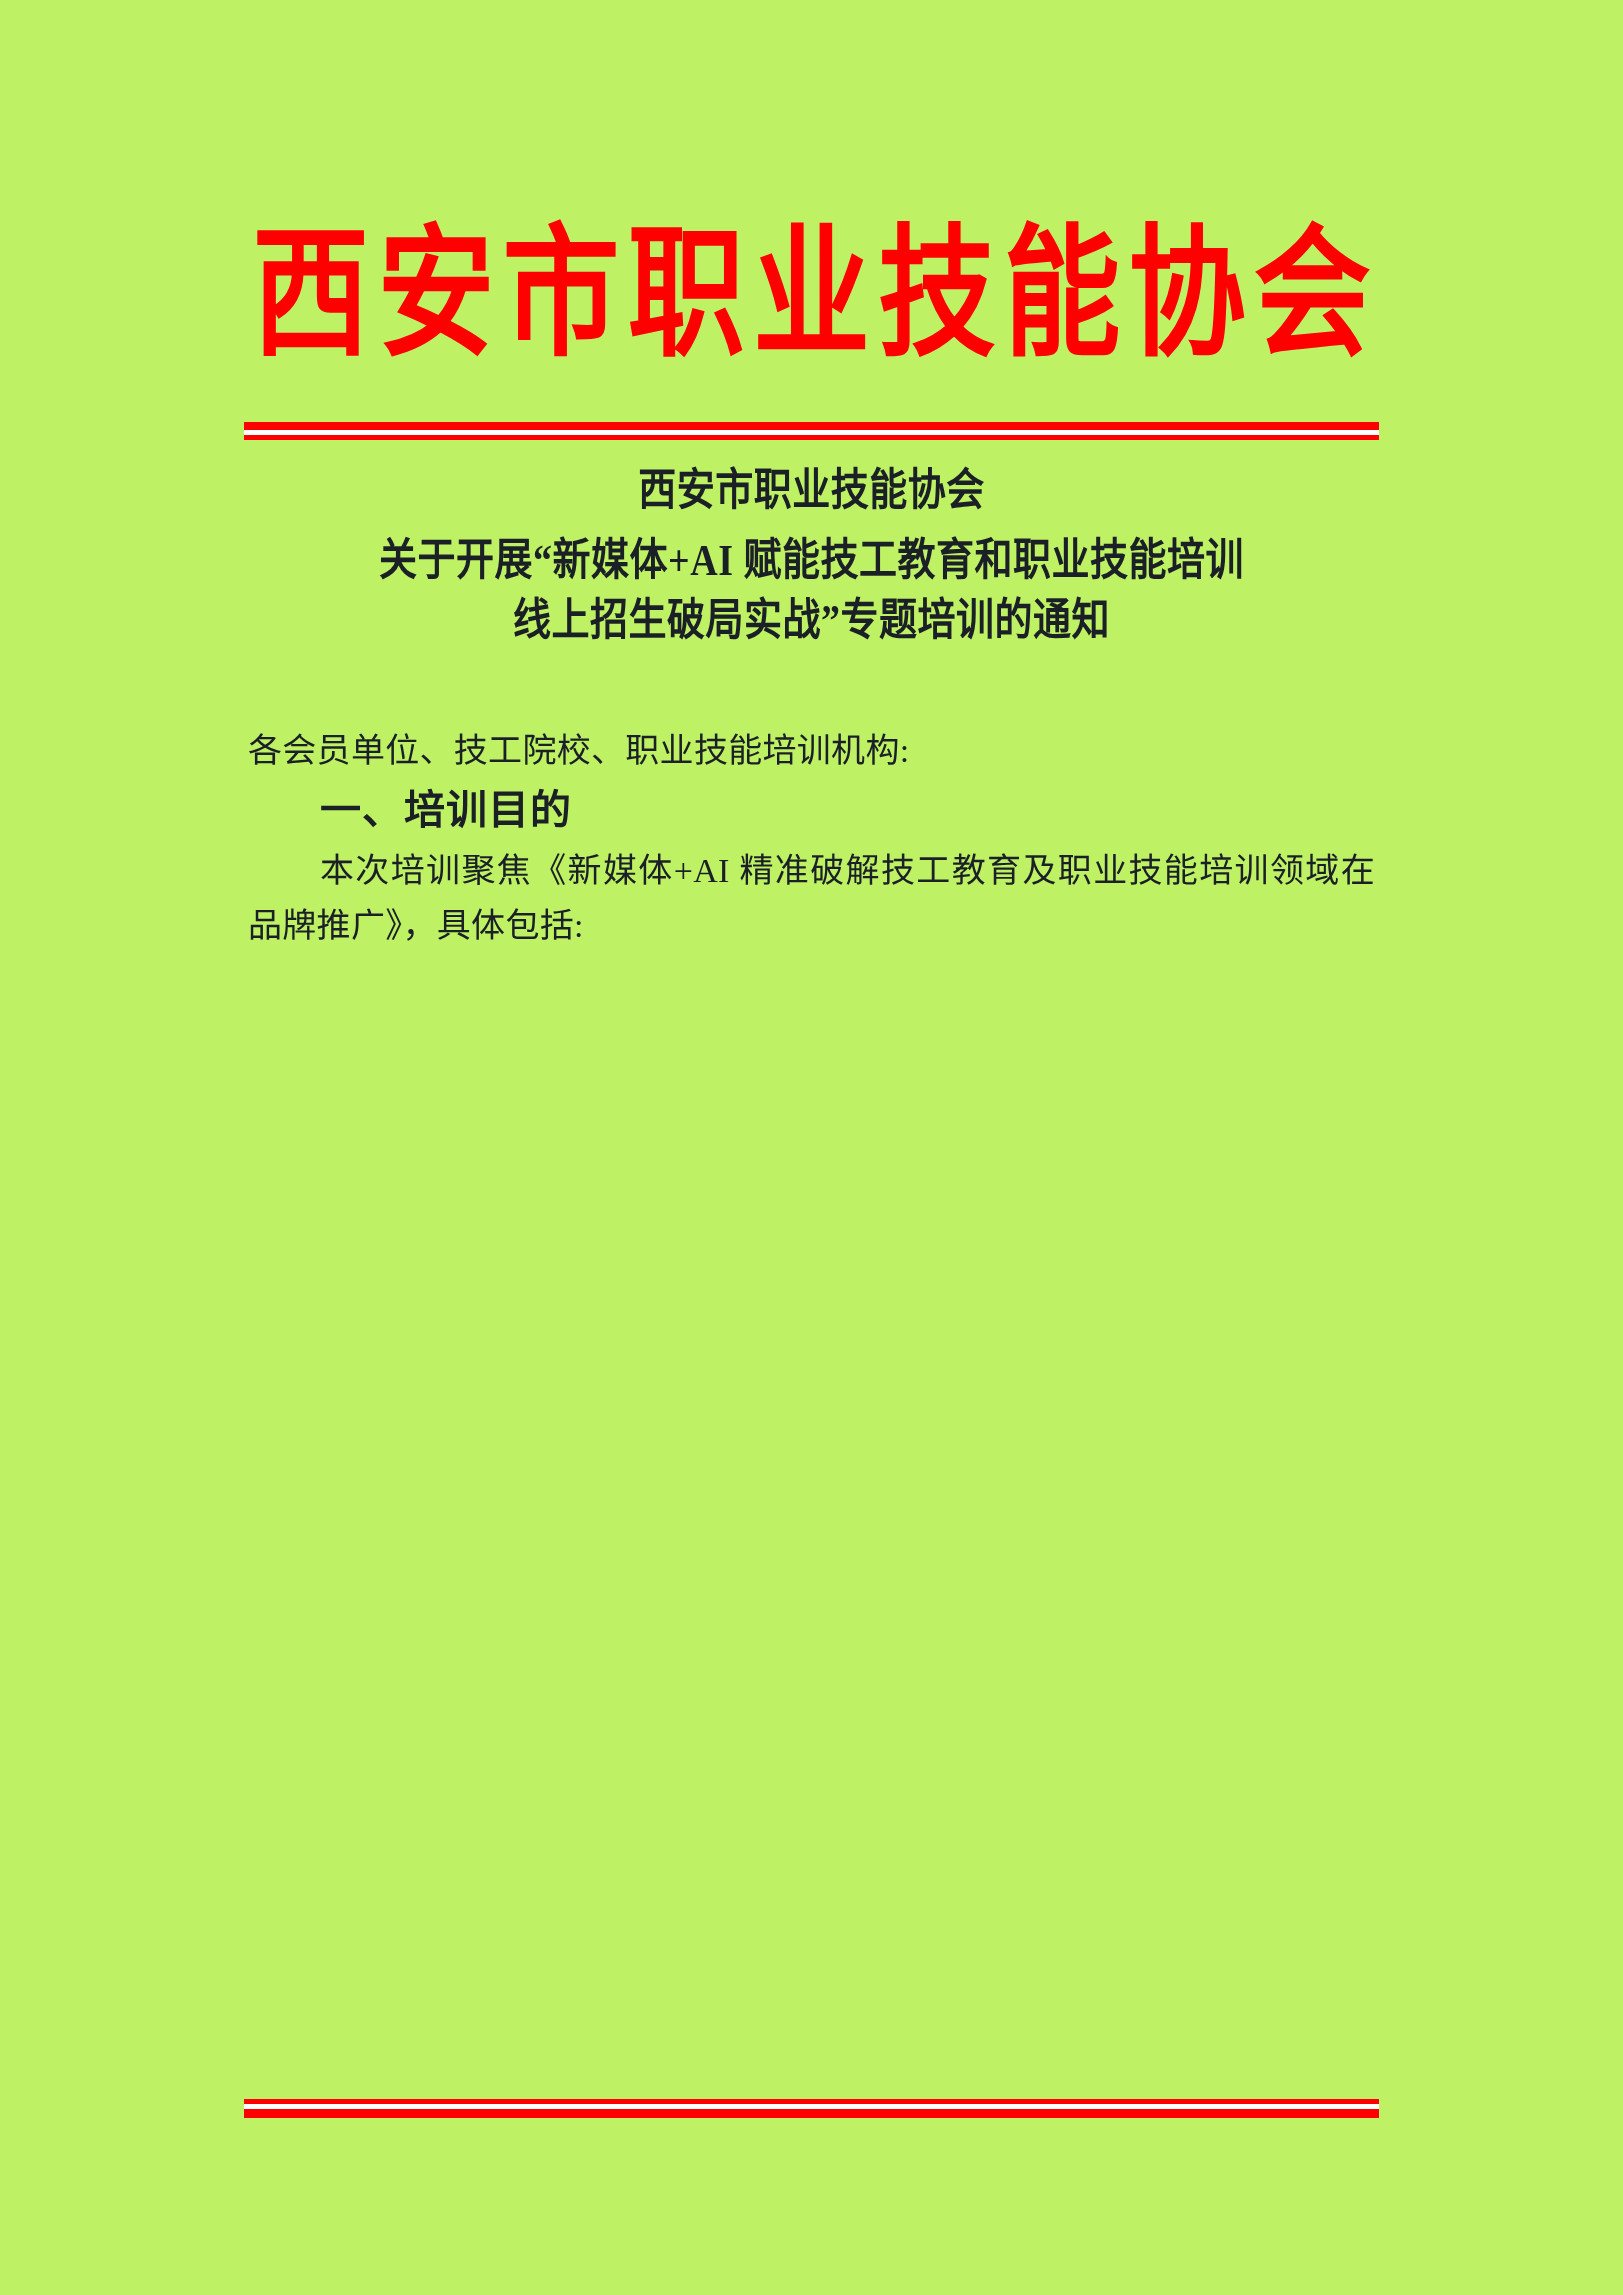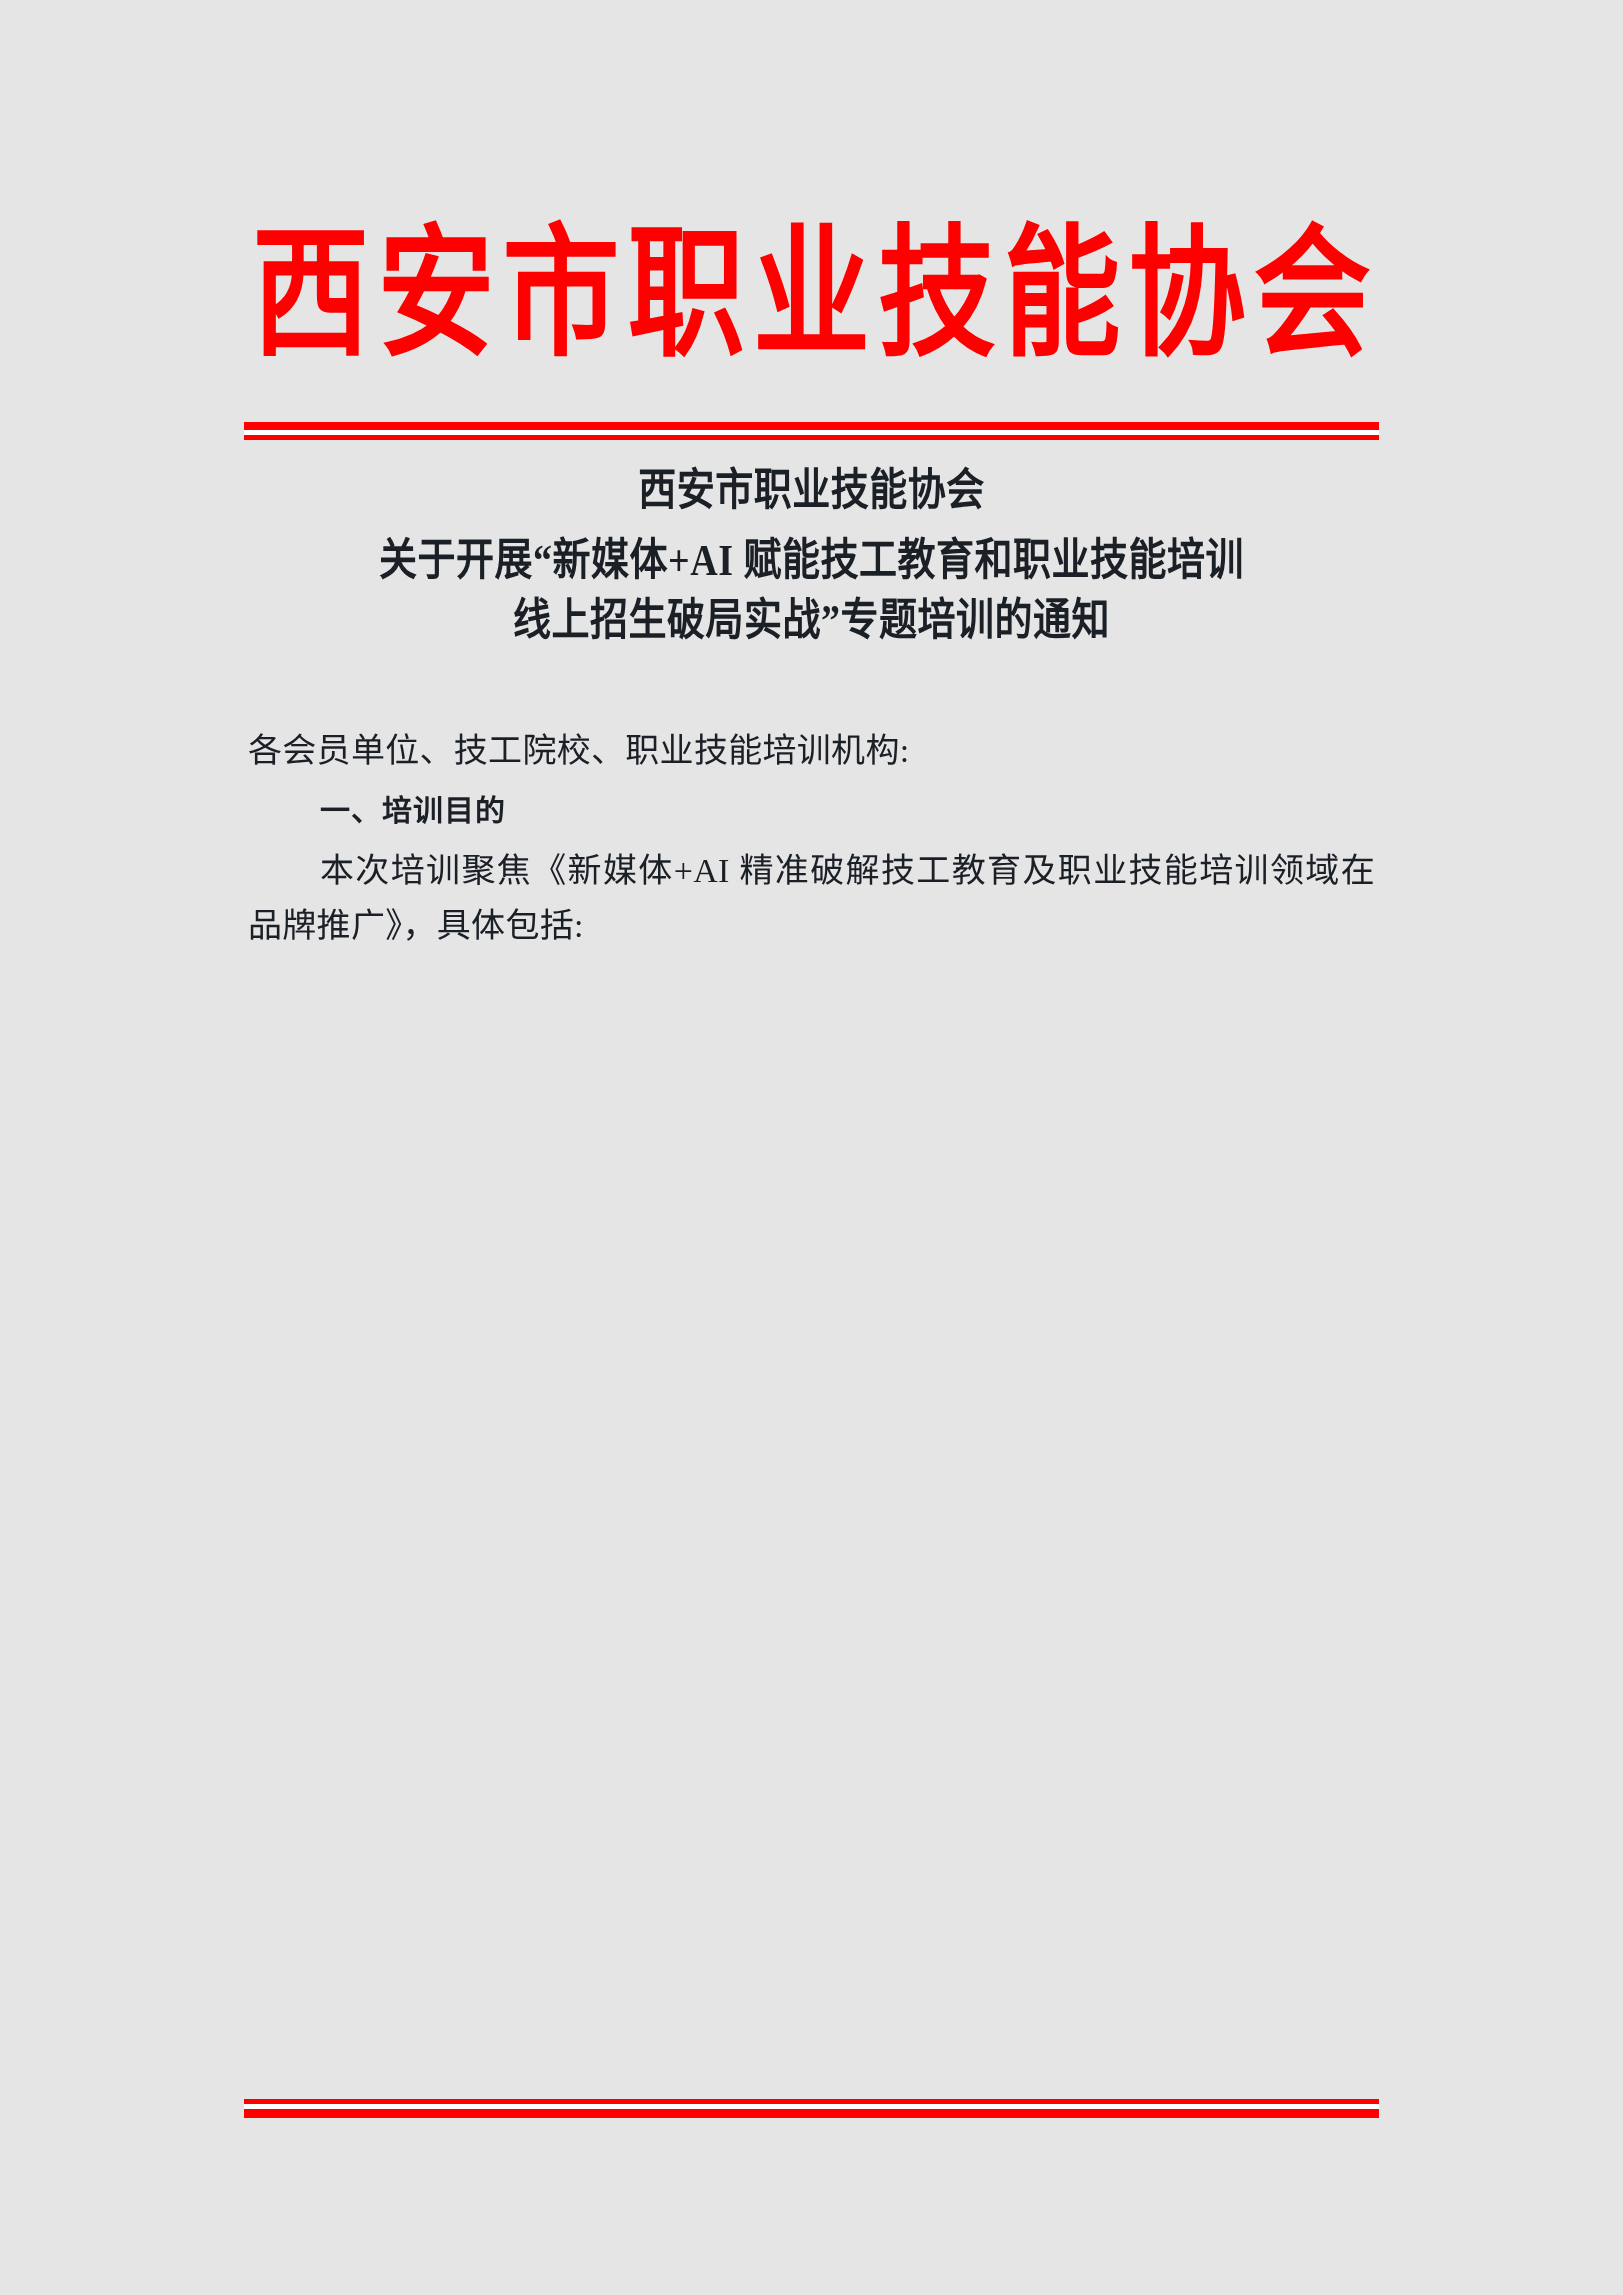--- a/index.html
+++ b/index.html
@@ -11,21 +11,21 @@
 
   body {
     font-family: "Liberation Serif", "DejaVu Serif", serif;
     -webkit-font-smoothing: antialiased;
   }
 
   .page {
     position: relative;
     width: 1623px;
     height: 2295px;
-    background: #e5e5e5;
+    background: #bef264;
     box-sizing: border-box;
     overflow: hidden;
   }
 
   
   .letterhead {
     position: absolute;
     left: 0;
     right: 0;
     top: 220px;
@@ -131,21 +131,21 @@
     word-break: break-all;
   }
 
   .para.indent {
     text-indent: 72px;
   }
 
   .section-heading {
     font-family: "Liberation Sans", "DejaVu Sans", sans-serif;
     font-weight: 700;
-    font-size: 30px;
+    font-size: 41px;
     line-height: 55px;
     letter-spacing: 1px;
     margin: 0;
     text-indent: 72px;
     color: #1b1f26;
   }
 
   .spacer-sm { height: 5.1px; }
 </style>
 </head>

